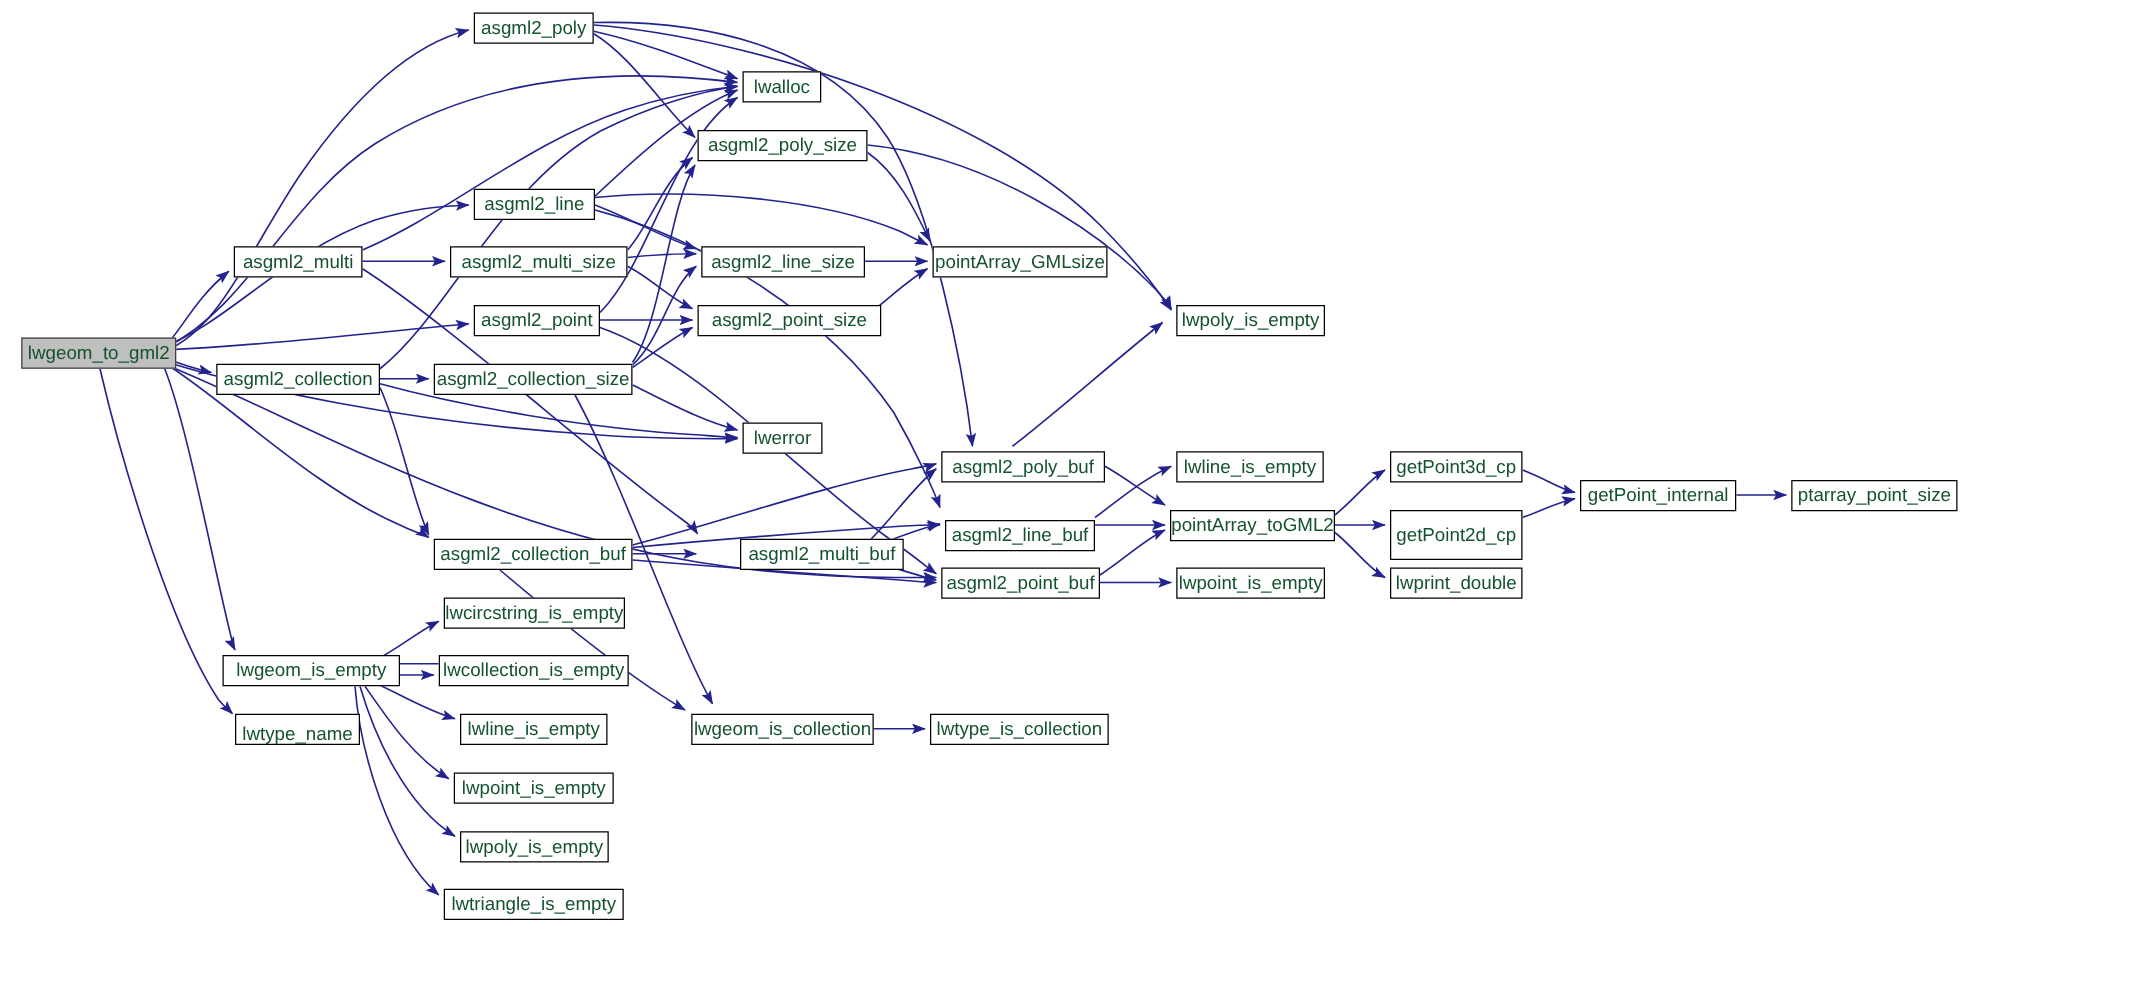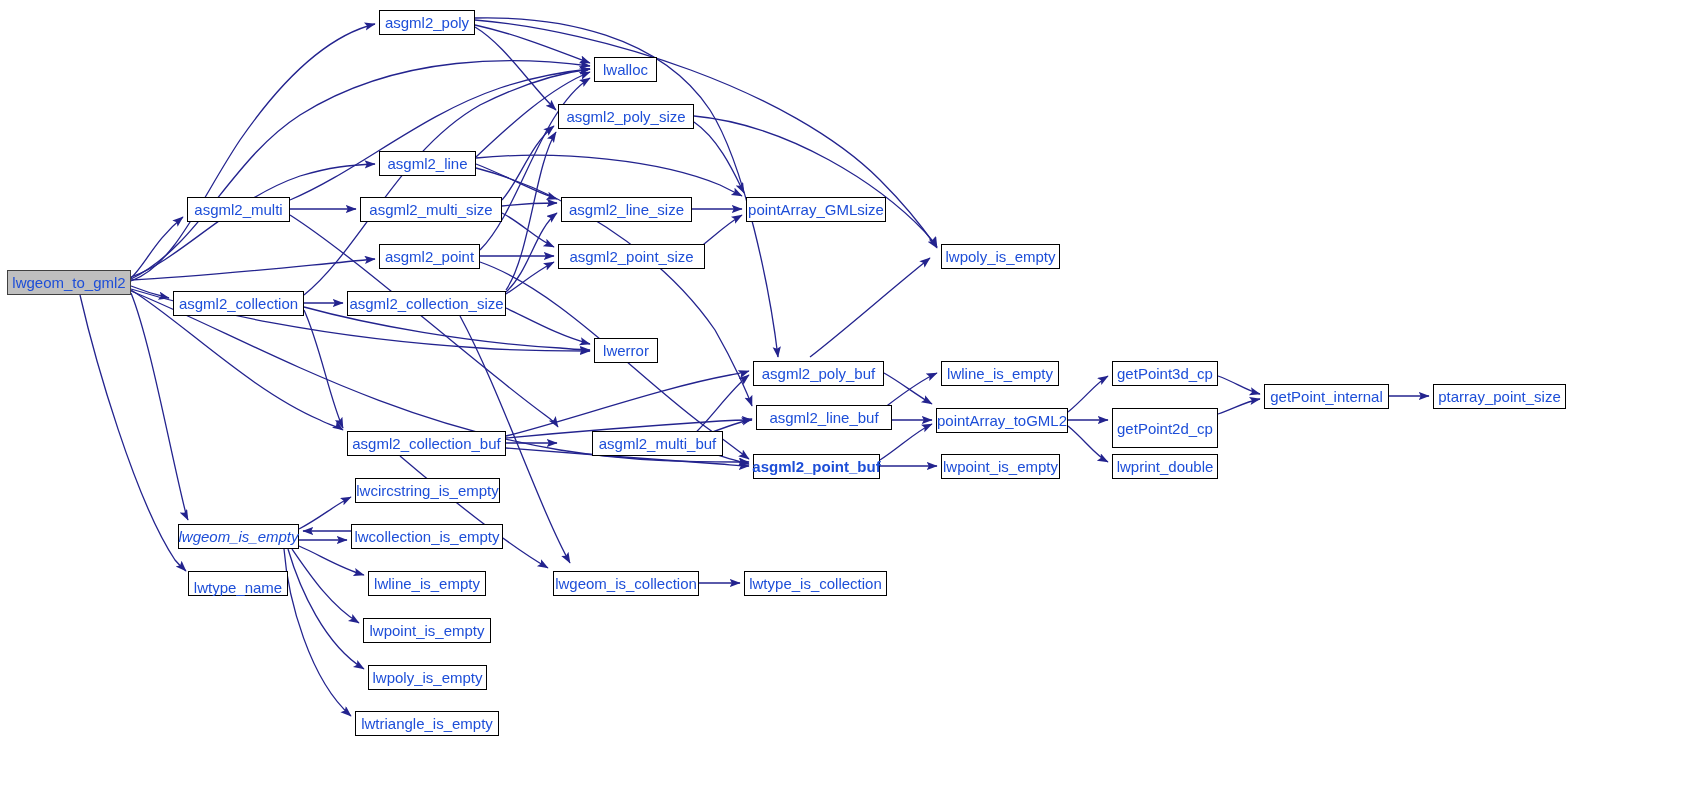--- a/index.html
+++ b/index.html
@@ -1,21 +1,21 @@
 <!DOCTYPE html>
 <html><head>
 <meta charset="utf-8">
 <style>
   html,body{margin:0;padding:0;background:#ffffff;}
   body{width:1703px;height:805px;font-family:"Liberation Sans","DejaVu Sans",sans-serif;overflow:hidden;}
   #graph{position:relative;width:1703px;height:805px;}
   svg.edges{position:absolute;left:0;top:0;width:1703px;height:805px;}
   .node{position:absolute;box-sizing:border-box;border:1px solid #000000;background:#ffffff;
         display:flex;align-items:center;justify-content:center;white-space:nowrap;
-        font-size:15px;color:#1d4ed8;line-height:1;letter-spacing:0px;}
+        font-size:15px;color:#14532d;line-height:1;letter-spacing:0px;}
   .node.root{background:#bfbfbf;border:1px solid #404040;}
   .node span{pointer-events:none;}
 </style>
 </head>
 <body>
 
 <div id="graph">
   <svg class="edges" viewBox="0 0 1703 805" xmlns="http://www.w3.org/2000/svg">
     <defs>
       <marker id="arw" markerWidth="9" markerHeight="9" refX="8" refY="3.2" orient="auto" markerUnits="strokeWidth">
@@ -88,21 +88,21 @@
         <path d="M299,540 L347,540" marker-end="url(#arw)"></path>
         <path d="M351,531 L303,531" marker-end="url(#arw)"></path>
         <path d="M299,546 C320,555 340,568 364,575" marker-end="url(#arw)"></path>
         <path d="M292,549 C310,575 330,605 359,623" marker-end="url(#arw)"></path>
         <path d="M288,549 C300,590 325,645 364,669" marker-end="url(#arw)"></path>
         <path d="M284,549 C288,600 310,680 351,716" marker-end="url(#arw)"></path>
         <path d="M699,583 L740,583" marker-end="url(#arw)"></path>
       </g>
   </svg>
   <div id="node-layer">
-      <div class="node root" style="left: 7px; top: 270px; width: 124px; height: 25px;">
+      <div class="node root" style="left: 17px; top: 270px; width: 124px; height: 25px;">
         <span>lwgeom_to_gml2</span>
       </div>
       <div class="node" style="left: 379px; top: 10px; width: 96px; height: 25px;">
         <span>asgml2_poly</span>
       </div>
       <div class="node" style="left: 594px; top: 57px; width: 63px; height: 25px;">
         <span>lwalloc</span>
       </div>
       <div class="node" style="left: 558px; top: 104px; width: 136px; height: 25px; justify-content: center;">
         <span>asgml2_poly_size</span>
@@ -148,48 +148,48 @@
       </div>
       <div class="node" style="left: 1112px; top: 361px; width: 106px; height: 25px;">
         <span>getPoint3d_cp</span>
       </div>
       <div class="node" style="left: 1264px; top: 384px; width: 125px; height: 25px;">
         <span>getPoint_internal</span>
       </div>
       <div class="node" style="left: 1433px; top: 384px; width: 133px; height: 25px;">
         <span>ptarray_point_size</span>
       </div>
-      <div class="node" style="left: 756px; top: 405px; width: 136px; height: 25px;">
+      <div class="node" style="left: 756px; top: 416px; width: 120px; height: 25px;">
         <span>asgml2_line_buf</span>
       </div>
       <div class="node" style="left: 936px; top: 408px; width: 132px; height: 25px;">
         <span>pointArray_toGML2</span>
       </div>
       <div class="node" style="left: 1112px; top: 408px; width: 106px; height: 40px;">
         <span>getPoint2d_cp</span>
       </div>
       <div class="node" style="left: 347px; top: 431px; width: 159px; height: 25px;">
         <span>asgml2_collection_buf</span>
       </div>
       <div class="node" style="left: 561px; top: 431px; width: 131px; height: 25px; margin-left: 31px;">
         <span>asgml2_multi_buf</span>
       </div>
-      <div class="node" style="left: 753px; top: 454px; width: 127px; height: 25px; font-weight: bold;">
+      <div class="node" style="left: 753px; top: 454px; width: 127px; height: 25px;">
         <span>asgml2_point_buf</span>
       </div>
       <div class="node" style="left: 941px; top: 454px; width: 119px; height: 25px;">
         <span>lwpoint_is_empty</span>
       </div>
       <div class="node" style="left: 1112px; top: 454px; width: 106px; height: 25px;">
         <span>lwprint_double</span>
       </div>
       <div class="node" style="left: 355px; top: 478px; width: 145px; height: 25px;">
         <span>lwcircstring_is_empty</span>
       </div>
-      <div class="node" style="left: 178px; top: 524px; width: 121px; height: 25px; font-style: italic;">
+      <div class="node" style="left: 178px; top: 524px; width: 142px; height: 25px;">
         <span>lwgeom_is_empty</span>
       </div>
       <div class="node" style="left: 351px; top: 524px; width: 152px; height: 25px;">
         <span>lwcollection_is_empty</span>
       </div>
       <div class="node" style="left: 368px; top: 571px; width: 118px; height: 25px;">
         <span>lwline_is_empty</span>
       </div>
       <div class="node" style="left: 188px; top: 571px; width: 100px; height: 25px; align-items: flex-end;">
         <span>lwtype_name</span>

